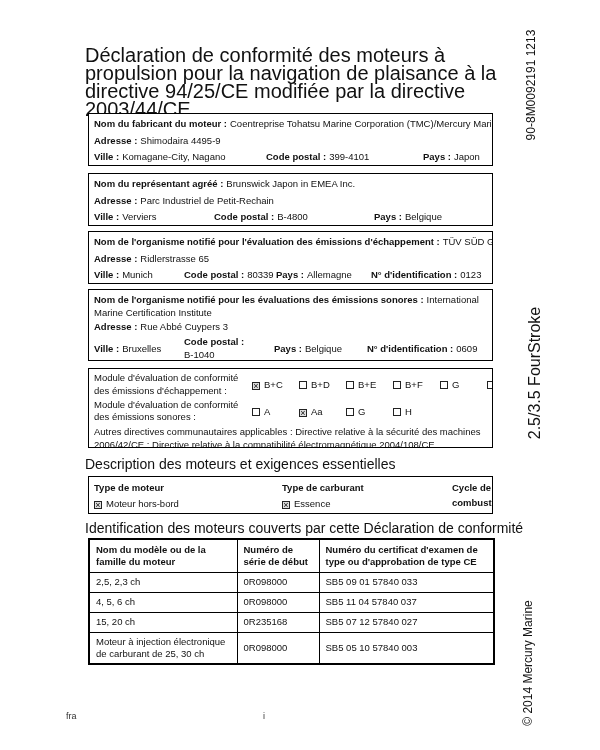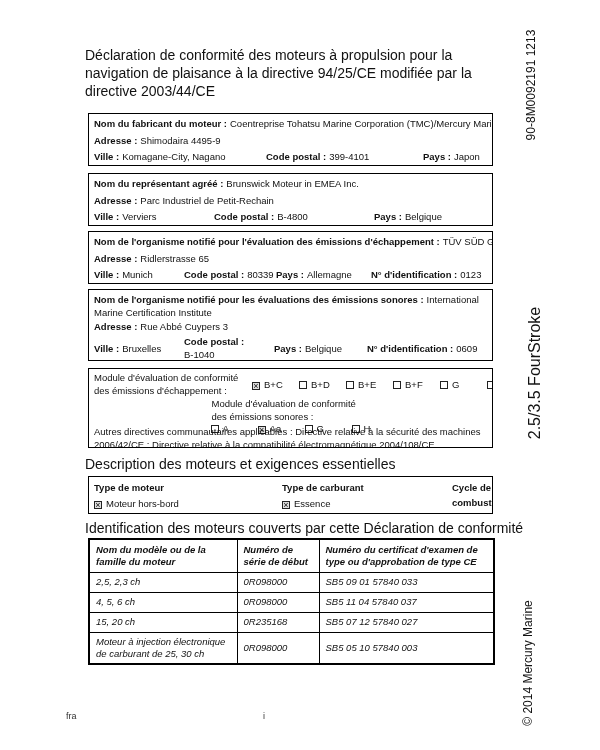--- a/index.html
+++ b/index.html
@@ -3,21 +3,21 @@
 <meta charset="utf-8">
 <style>
   html,body { margin:0; padding:0; }
   body {
     width:600px; height:750px; position:relative; overflow:hidden;
     background:#ffffff; color:#000;
     font-family:"Liberation Sans", sans-serif;
   }
   .title {
     position:absolute; left:85px; top:46px; width:416px;
-    font-size:14px; line-height:18px; font-weight:normal; margin:0; color:#111;
+    font-size:20px; line-height:18px; font-weight:normal; margin:0; color:#111;
   }
   .box {
     position:absolute; left:88px; width:405px; box-sizing:border-box;
     border:1.5px solid #000; background:#fff; padding:2px 5px 0 5px;
     font-size:9.5px; color:#111; overflow:hidden;
   }
   .row { line-height:16.5px; }
   .nw { white-space:nowrap; }
   .b { font-weight:bold; }
   .val { margin-left:3px; }
@@ -36,21 +36,21 @@
 
   .cb {
     display:inline-block; width:8px; height:8px; box-sizing:border-box;
     border:1px solid #222; margin-right:4px; vertical-align:-1px;
     text-align:center; font-size:9px; line-height:7px; color:#111;
   }
   .cb.checked { background:#e0e0e0; }
 
   .mrow { display:flex; align-items:center; }
   .mrow-1 { height:27px; }
-  .mrow-2 { height:26px;flex-direction:column; }
+  .mrow-2 { height:26px; }
   .mlabel { flex:none; width:158px; line-height:12.5px; }
   .mopts { display:flex; flex:1 1 auto; align-items:center; }
   .mopt { flex:none; width:47px; white-space:nowrap; }
   .mopt:last-child { width:auto; }
   .mother { line-height:12.5px; margin-top:2px; }
 
   .dcols { display:flex;gap:48px; }
   .dcol-1 { flex:none; width:140px; }
   .dcol-2 { flex:none; width:122px; }
   .dcol-3 { flex:1 1 auto; }
@@ -61,21 +61,21 @@
   #sect-description { top:456px; }
   #sect-identification { top:520px; }
 
   #id-table {
     position:absolute; left:88px; top:538px; width:405px;
     border-collapse:collapse; font-size:9.5px; color:#111;
     border:2px solid #000; table-layout:fixed;
   }
   #id-table th, #id-table td {
     border:1px solid #000; padding:2px 6px; text-align:left; vertical-align:middle;
-    line-height:12.5px; overflow:hidden;font-style:italic;
+    line-height:12.5px; overflow:hidden;
   }
   #id-table th { font-weight:bold; height:28px; }
   #id-table td { height:15px; }
   #id-table tr.tall td { height:26px; }
 
   .vert {
     position:absolute; transform:rotate(-90deg); white-space:nowrap;
     text-align:center; color:#111;
   }
   #vert-part-number { left:451px; top:78px; width:160px; font-size:12px; }
@@ -100,21 +100,21 @@
   </div>
   <div class="row hrow">
     <span class="cell nw" style="width:172px"><span class="b">Ville :</span><span class="val">Komagane-City, Nagano</span></span>
     <span class="cell nw" style="width:157px"><span class="b">Code postal :</span><span class="val">399-4101</span></span>
     <span class="grow nw"><span class="b">Pays :</span><span class="val">Japon</span></span>
   </div>
 </div>
 
 <div class="box" id="box-representative">
   <div class="row nw">
-    <span class="b">Nom du représentant agréé :</span><span class="val">Brunswick Moteur in EMEA Inc.</span>
+    <span class="b">Nom du représentant agréé :</span><span class="val">Brunswick Japon in EMEA Inc.</span>
   </div>
   <div class="row nw">
     <span class="b">Adresse :</span><span class="val">Parc Industriel de Petit-Rechain</span>
   </div>
   <div class="row hrow">
     <span class="cell nw" style="width:120px"><span class="b">Ville :</span><span class="val">Verviers</span></span>
     <span class="cell nw" style="width:160px"><span class="b">Code postal :</span><span class="val">B-4800</span></span>
     <span class="grow nw"><span class="b">Pays :</span><span class="val">Belgique</span></span>
   </div>
 </div>

